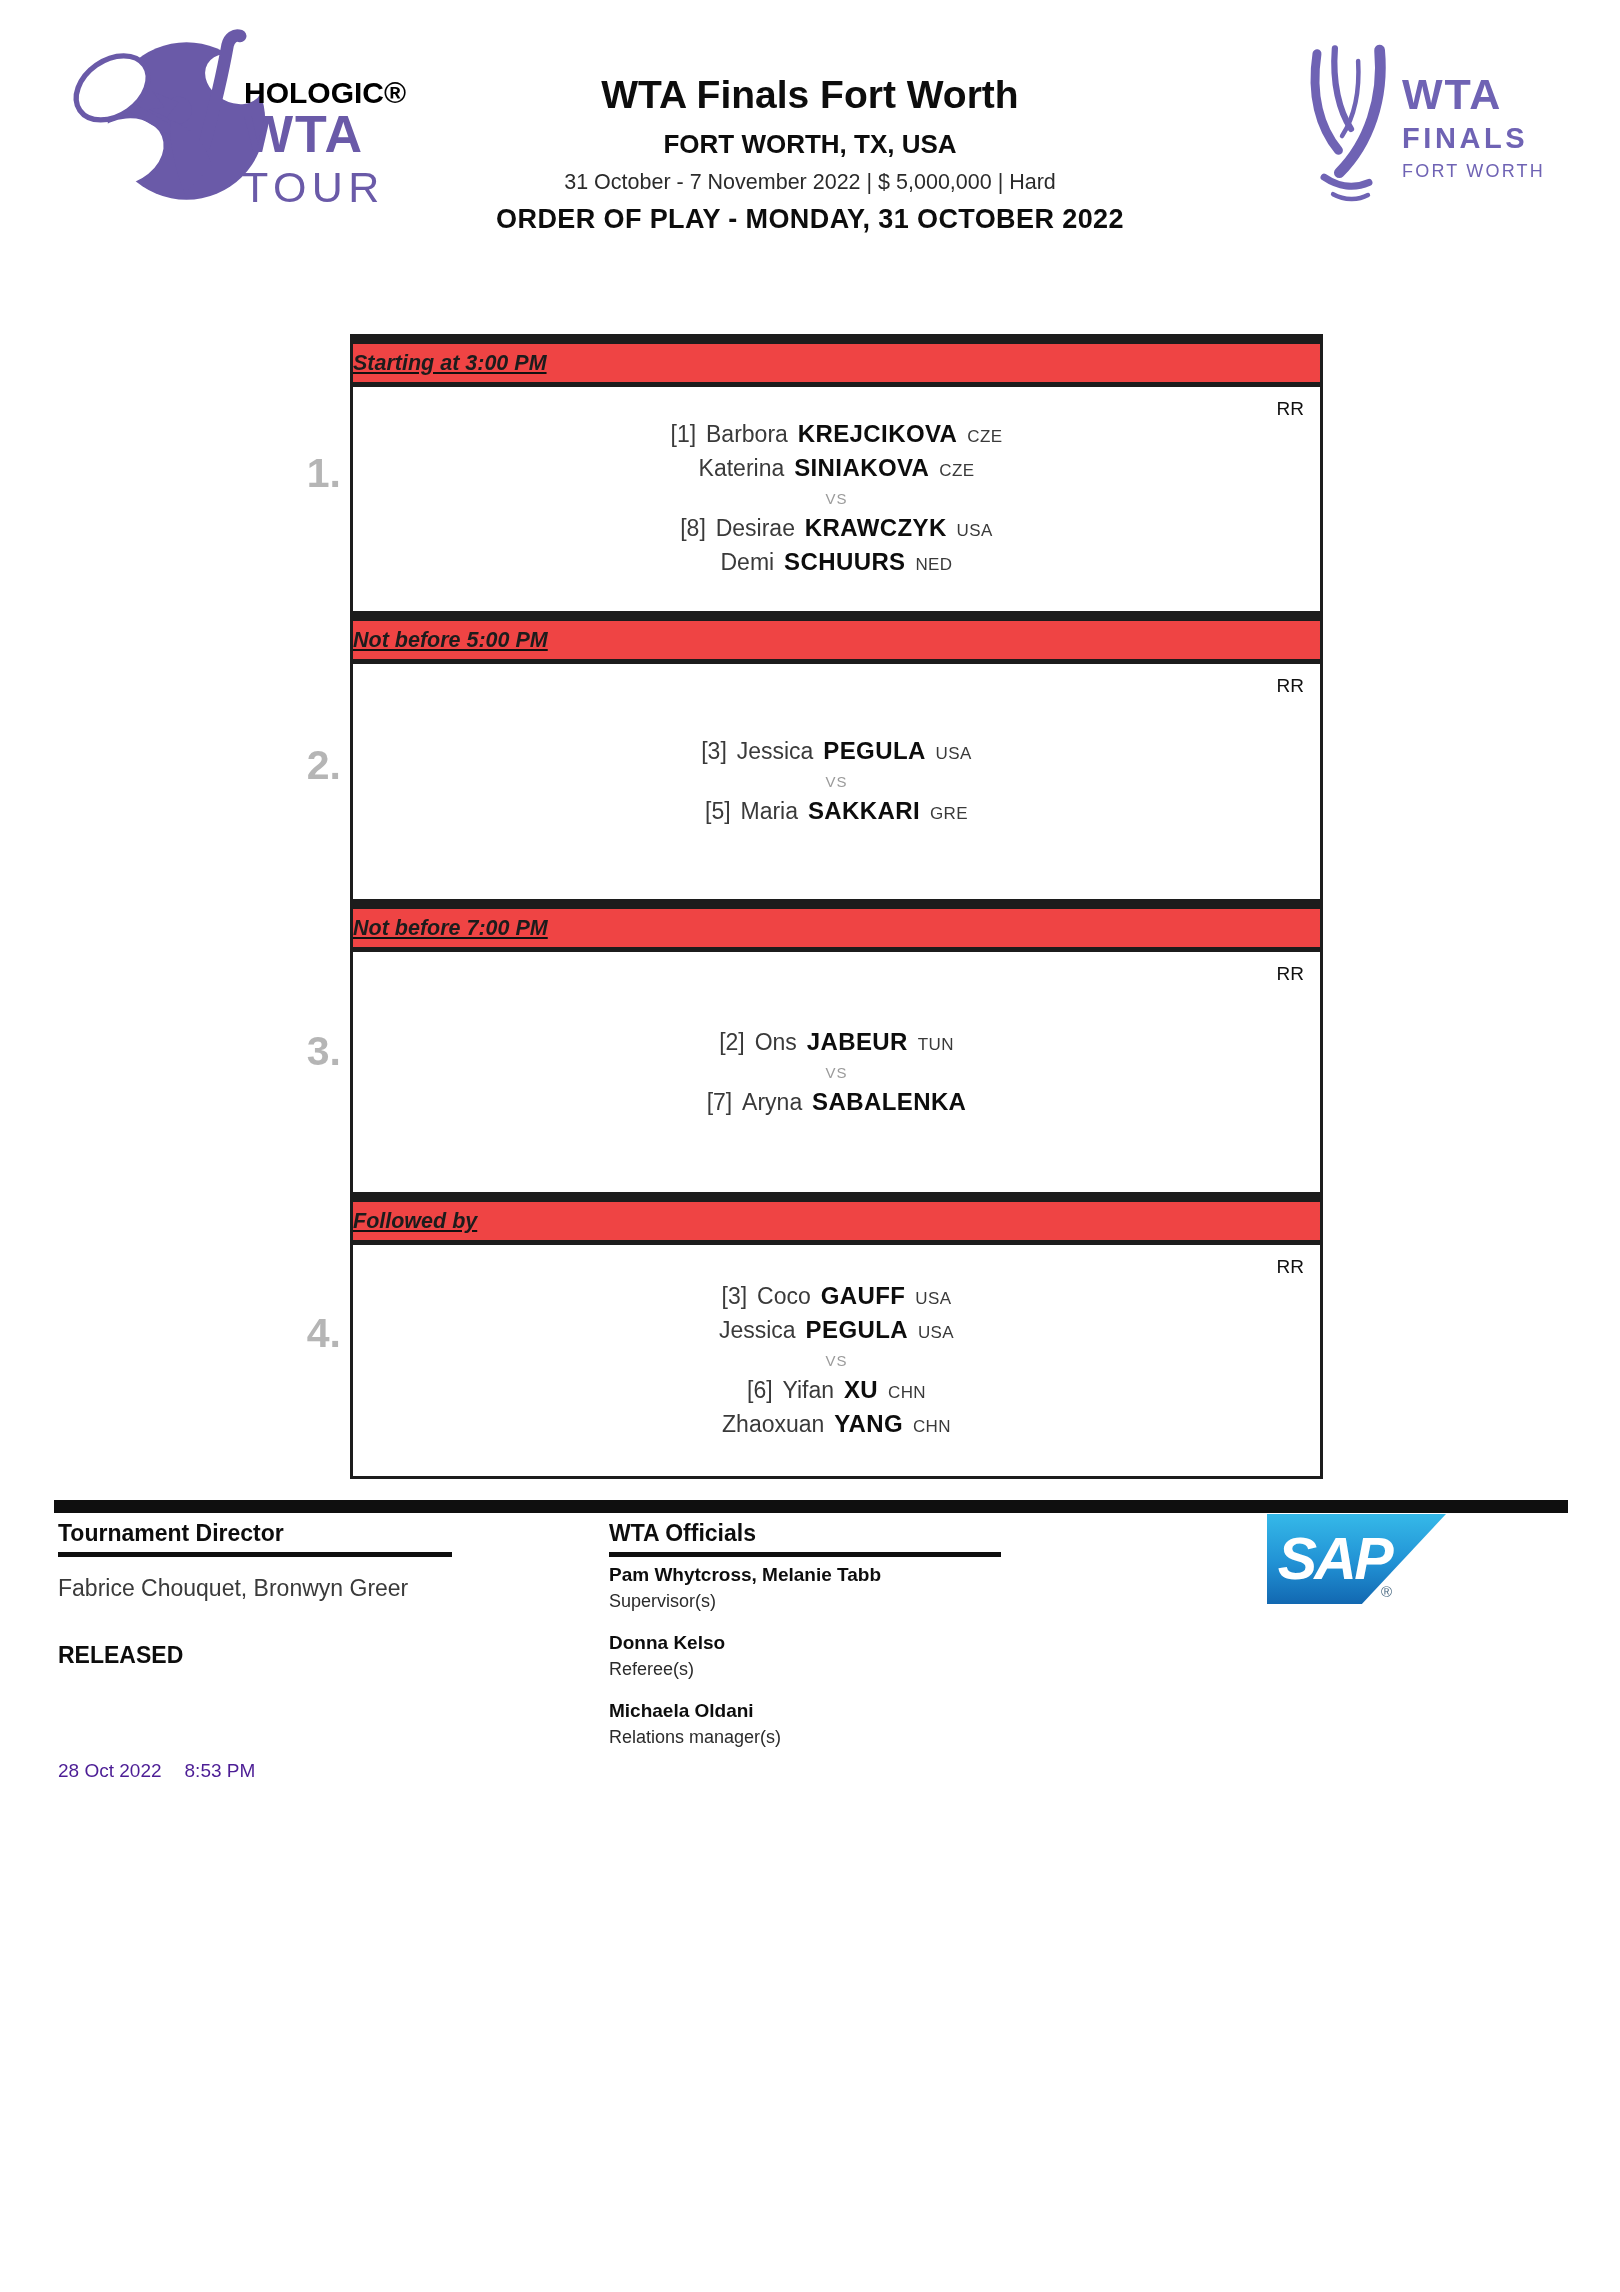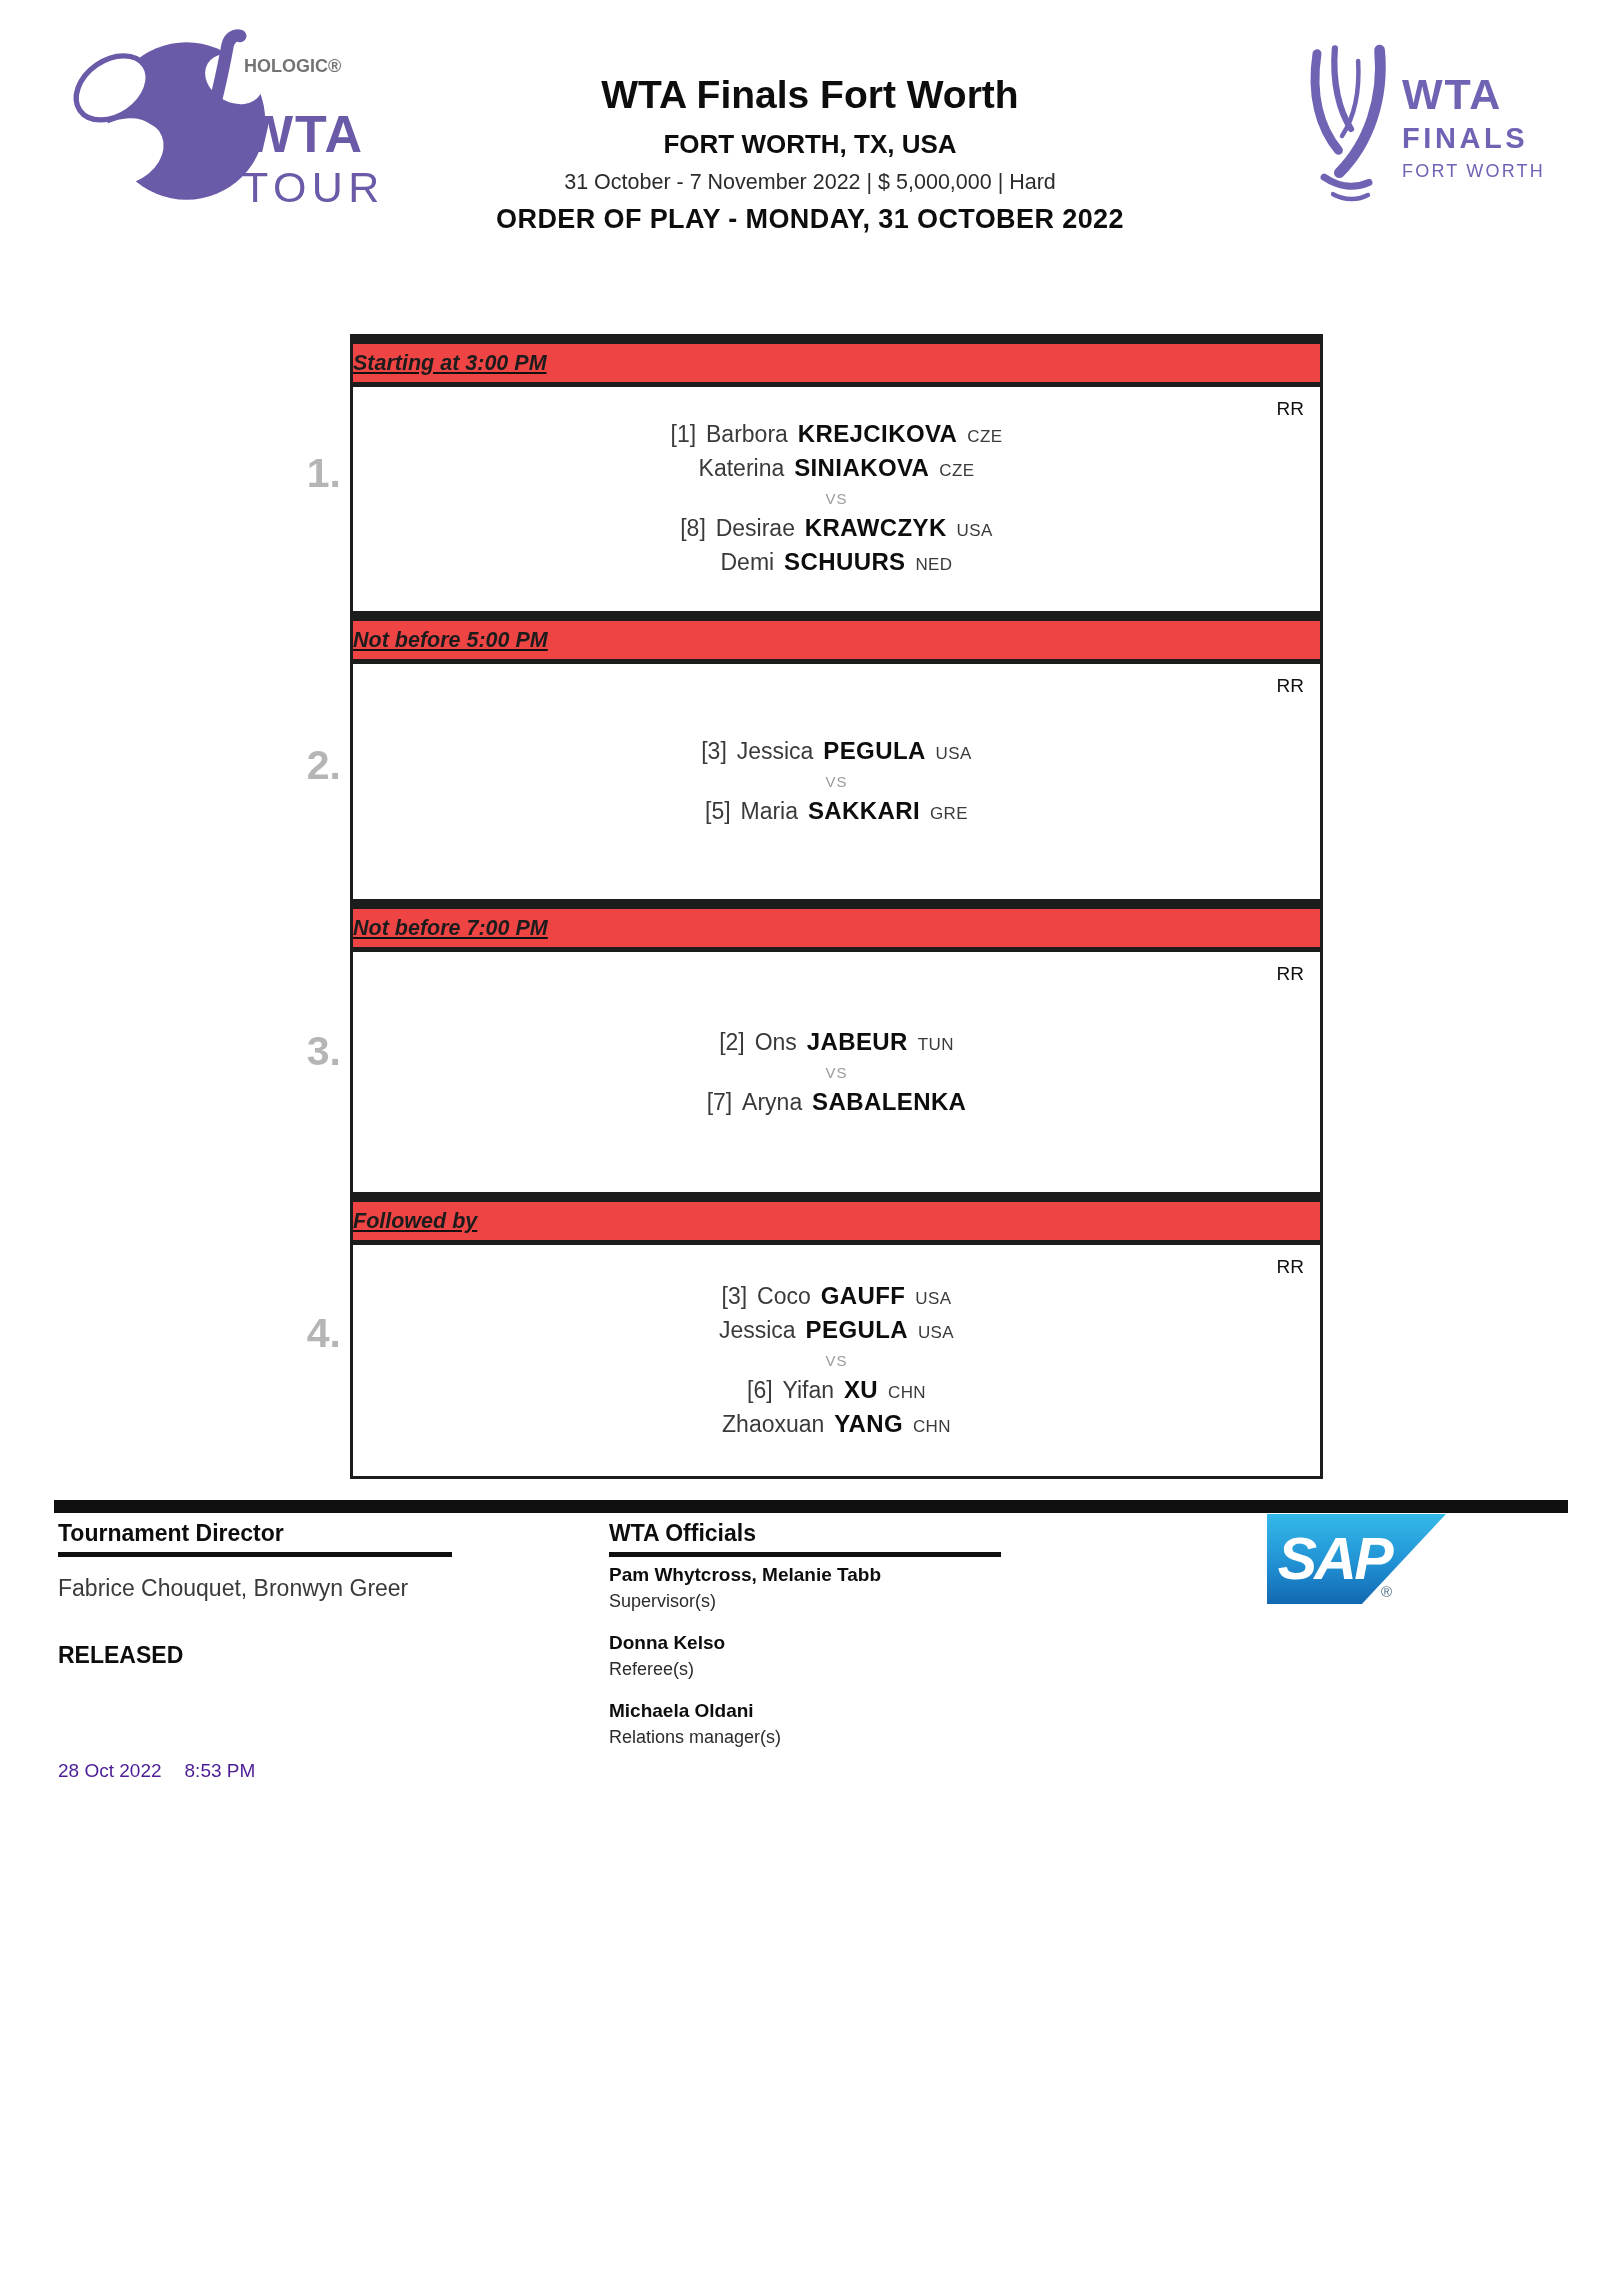--- a/index.html
+++ b/index.html
@@ -4,21 +4,21 @@
 <style>
   html,body{margin:0;padding:0;background:#9c9c9c;}
   #page{
     position:relative;width:1620px;height:2293px;background:#ffffff;
     font-family:"Liberation Sans",sans-serif;color:#111;overflow:hidden;
   }
   .abs{position:absolute;}
 
   
   .tour-logo-svg{left:70px;top:27px;}
-  .hologic{left:244px;top:56px;font-size:18px;font-weight:bold;color:#737373;letter-spacing:0px;}
+  .hologic{left:244px;top:76px;font-size:30px;font-weight:bold;color:#000000;letter-spacing:0px;}
   .tour-wta{left:244px;top:104px;font-size:52px;font-weight:800;color:#6a5aa8;letter-spacing:1.8px;}
   .tour-tour{left:242px;top:163px;font-size:43px;font-weight:400;color:#6a5aa8;letter-spacing:5.4px;}
 
   .evt-title{left:0;top:73px;width:1620px;text-align:center;font-size:39px;font-weight:800;color:#0d0d0d;}
   .evt-loc{left:0;top:129px;width:1620px;text-align:center;font-size:26px;font-weight:bold;color:#0d0d0d;}
   .evt-details{left:0;top:170px;width:1620px;text-align:center;font-size:21.5px;color:#2b2b2b;}
   .oop{left:0;top:204px;width:1620px;text-align:center;font-size:27px;font-weight:800;color:#0d0d0d;letter-spacing:0.4px;}
 
   .finals-logo-svg{left:1297px;top:43px;}
   .fin-wta{left:1402px;top:70px;font-size:43px;font-weight:800;color:#6f63b4;letter-spacing:1.8px;}

